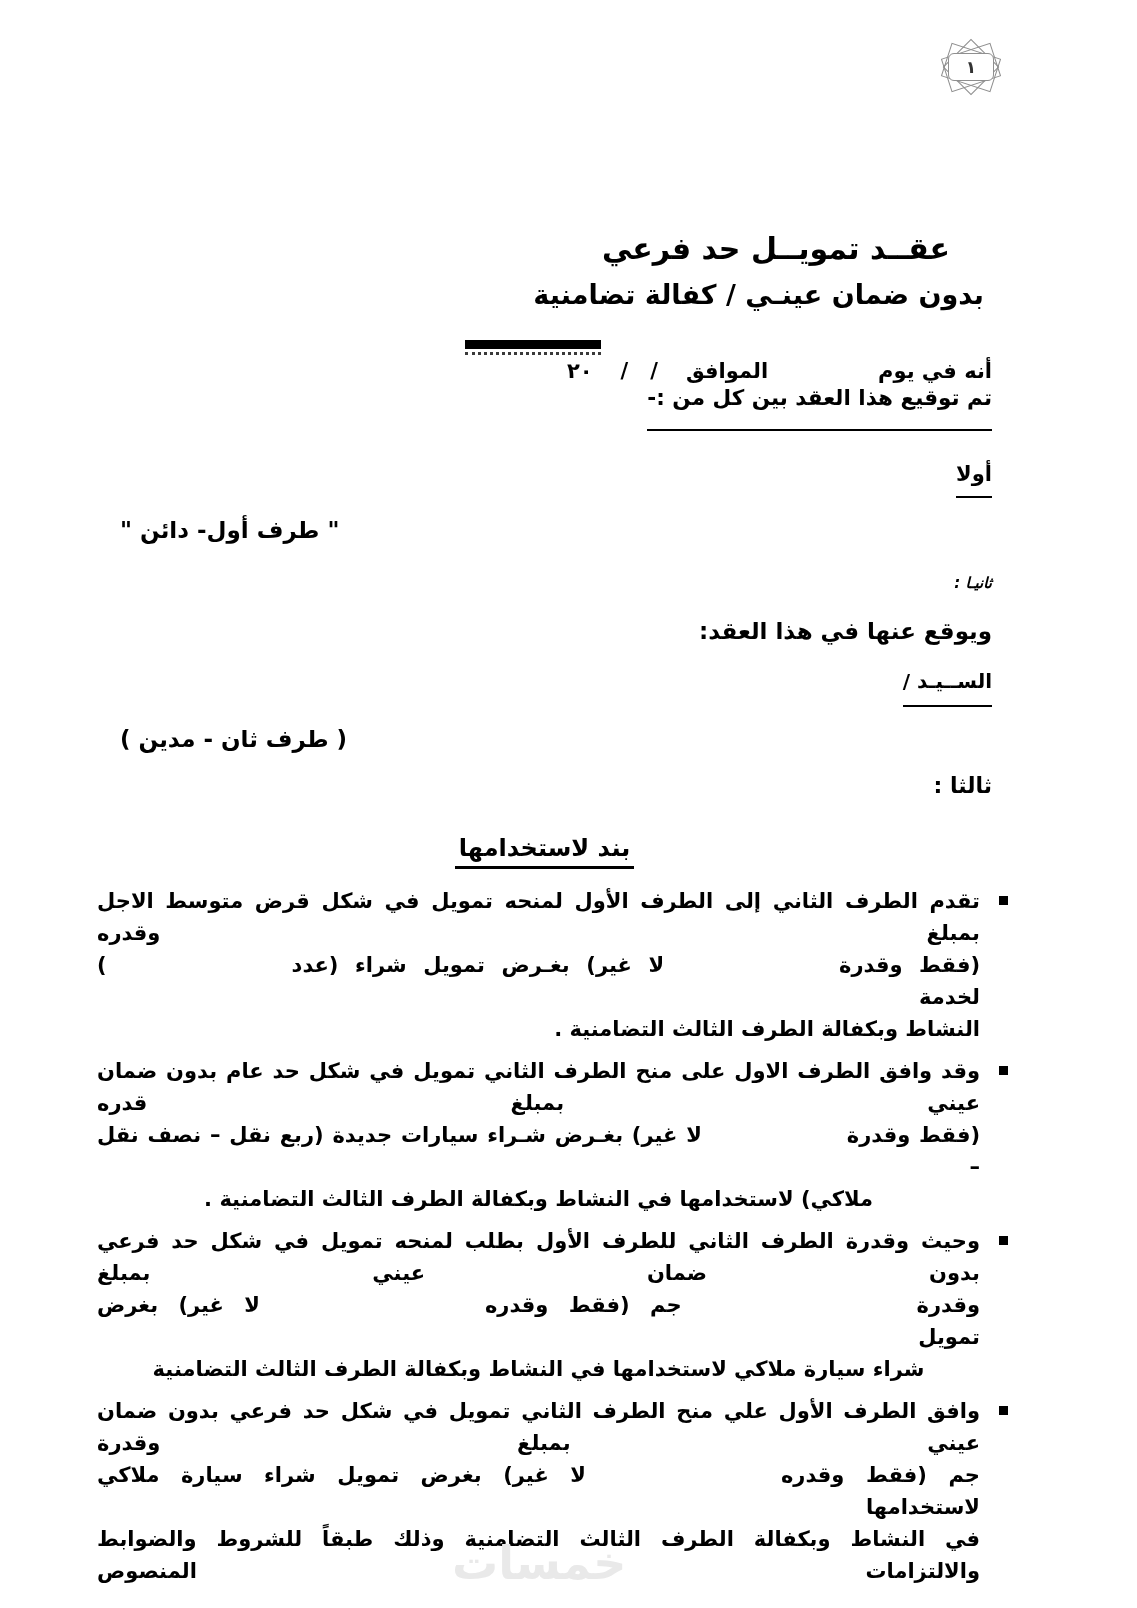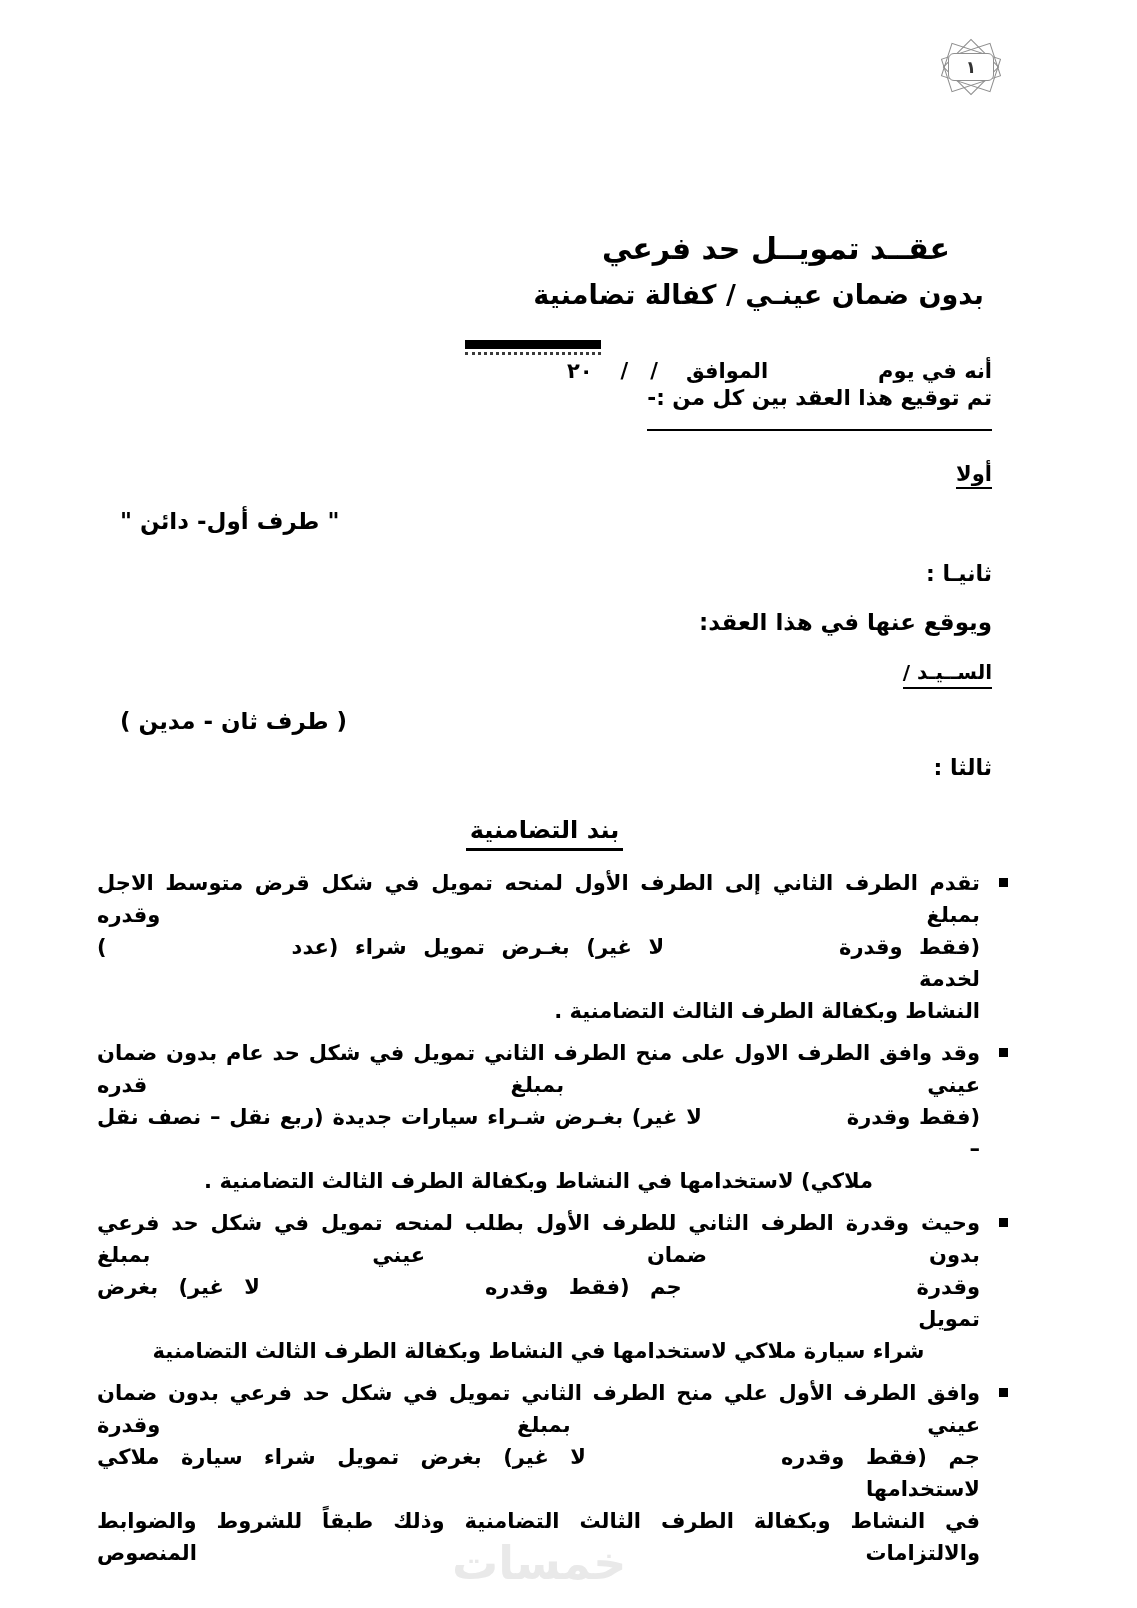--- a/index.html
+++ b/index.html
@@ -32,24 +32,24 @@
 
   
   .date-line { margin-top:2px; font-size:21px; line-height:28px; }
   .date-line .gap { display:inline-block; }
   .signed-line-wrap { text-align:right; }
   .signed-line { display:inline-block; font-size:21.5px; line-height:26px; border-bottom:2.5px solid #000; padding-bottom:18px; }
 
   
   .lbl-right { text-align:right; }
   .lbl-left  { text-align:left; padding-left:0; }
-  .u { border-bottom:2.5px solid #000; padding-bottom:0; display:inline-block; }
+  .u { border-bottom:2.5px solid #000; padding-bottom:9px; display:inline-block; }
   .first-label { margin-top:30px; font-size:21px; line-height:26px; }
   .party-name { margin-top:16px; font-size:23px; line-height:32px; margin-left:23px; }
-  .second-label { margin-top:22px; font-size:22px; line-height:30px; }
+  .second-label { margin-top:22px; font-size:15px; line-height:30px;font-style:italic; }
   .sign-for { margin-top:18px; font-size:23px; line-height:30px; }
   .mr-label { margin-top:20px; font-size:20px; line-height:30px; }
   .third-label { margin-top:16px; font-size:22px; line-height:30px; padding-left:0; margin-left:0;text-decoration:underline; }
   .third-label .inner { margin-left:48px; display:inline-block; }
   .lbl-right.third-label { padding-right:0; }
   .third-label { text-align:right; }
 
   
   .sec-heading { text-align:center; margin-top:32px; }
   .sec-heading .u2 { display:inline-block; font-size:24px; line-height:30px; border-bottom:3px solid #000; padding:0 4px 3px; }
@@ -109,21 +109,21 @@
   <div class="lbl-right mr-label">
     <span class="u">الســيـد /</span>
   </div>
   <div class="lbl-left party-name">( طرف ثان - مدين )</div>
 
   <div class="lbl-right third-label">
     <span class="inner">ثالثا :</span>
   </div>
 
   <div class="sec-heading">
-    <span class="u2">بند التضامنية</span>
+    <span class="u2">بند لاستخدامها</span>
   </div>
   <div class="bullets">
       <div class="bullet">
         <span class="bmark"></span>
         <div class="line align-justify"><span>تقدم الطرف الثاني إلى الطرف الأول لمنحه تمويل في شكل قرض متوسط الاجل بمبلغ وقدره</span></div>
         <div class="line align-justify"><span>(فقط وقدرة</span><span class="gap" style="width: 175px;"></span><span>لا غير) بغـرض تمويل شراء (عدد</span><span class="gap" style="width: 185px;"></span><span>) لخدمة</span></div>
         <div class="line align-right"><span>النشاط وبكفالة الطرف الثالث التضامنية .</span></div>
       </div>
       <div class="bullet">
         <span class="bmark"></span>

